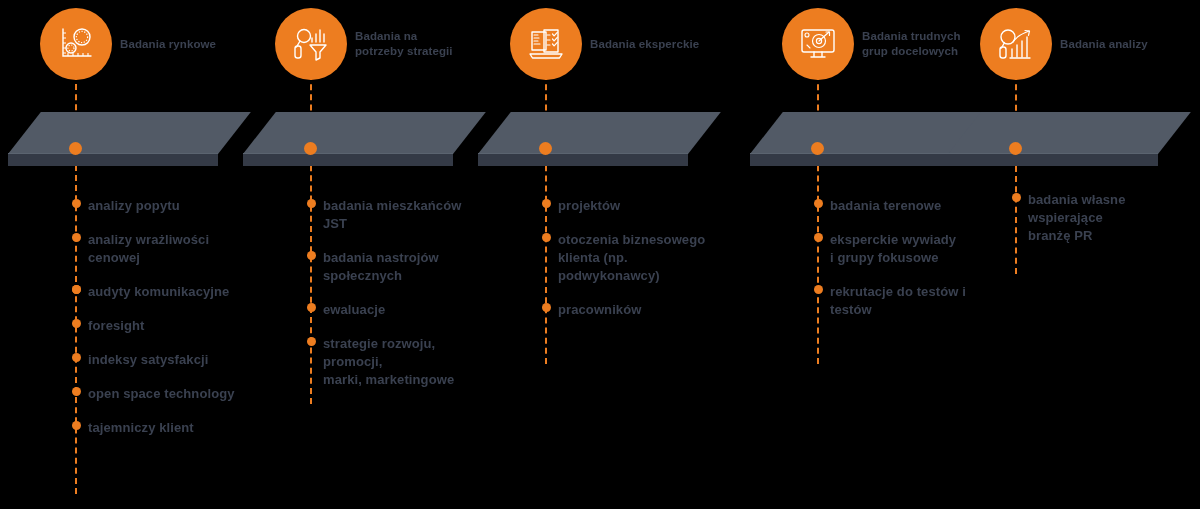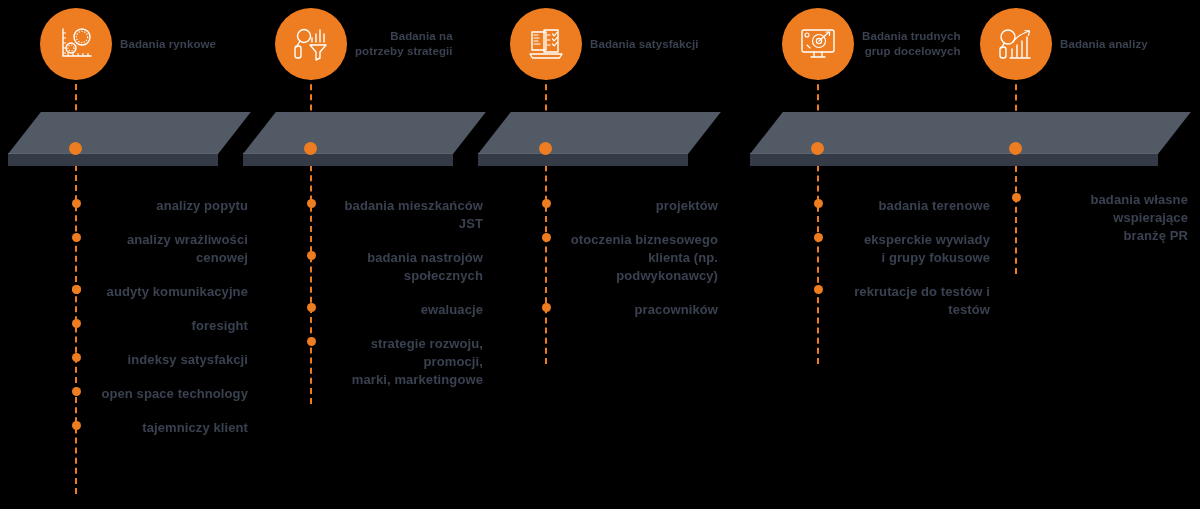--- a/index.html
+++ b/index.html
@@ -1,21 +1,21 @@
 <!DOCTYPE html>
 <html><head>
 <meta charset="utf-8">
 <style>
   html,body{margin:0;padding:0;}
   body{
     width:1200px;height:509px;background:#000;overflow:hidden;
     font-family:"Liberation Sans","DejaVu Sans",sans-serif;
     position:relative;
   }
-  .stage{position:relative;width:972px;height:509px;text-align:right;}
+  .stage{position:relative;width:972px;height:509px;}
 
   
   .col{position:absolute;top:0;width:235px;height:509px;}
 
   
   .connector{
     position:absolute;left:75px;top:74px;width:0;height:420px;
     border-left:2px dashed #ED7D20;
   }
 
@@ -168,21 +168,21 @@
         <svg width="40" height="40" viewBox="0 0 40 40" fill="none" stroke="#fff" stroke-width="1.4">
           <path d="M6 8h14v18H6z" stroke-linejoin="round"></path>
           <path d="M8 11h4M8 14h5M8 17h4M8 20h6" stroke-width="1.1" stroke-linecap="round"></path>
           <path d="M18 6h14v22H18z" stroke-linejoin="round"></path>
           <path d="M21 11h3M21 16h3M21 21h3" stroke-width="1.1" stroke-linecap="round"></path>
           <path d="M26.5 10l1.6 1.8 3.2-3.4M26.5 15l1.6 1.8 3.2-3.4M26.5 20l1.6 1.8 3.2-3.4" stroke-width="1.2" stroke-linecap="round" stroke-linejoin="round"></path>
           <path d="M4 30h32l-2.5 4H6.5z" stroke-linejoin="round"></path>
         </svg>
       </span>
     </div>
-    <div class="htitle">Badania satysfakcji</div>
+    <div class="htitle">Badania eksperckie</div>
 
     <div class="list">
       <div class="li"><span class="dot"></span><span class="txt">projektów</span></div>
       <div class="li"><span class="dot"></span><span class="txt">otoczenia biznesowego
 klienta (np. podwykonawcy)</span></div>
       <div class="li"><span class="dot"></span><span class="txt">pracowników</span></div>
     </div>
   </div>
 
   <div class="col" style="left:742px;">

